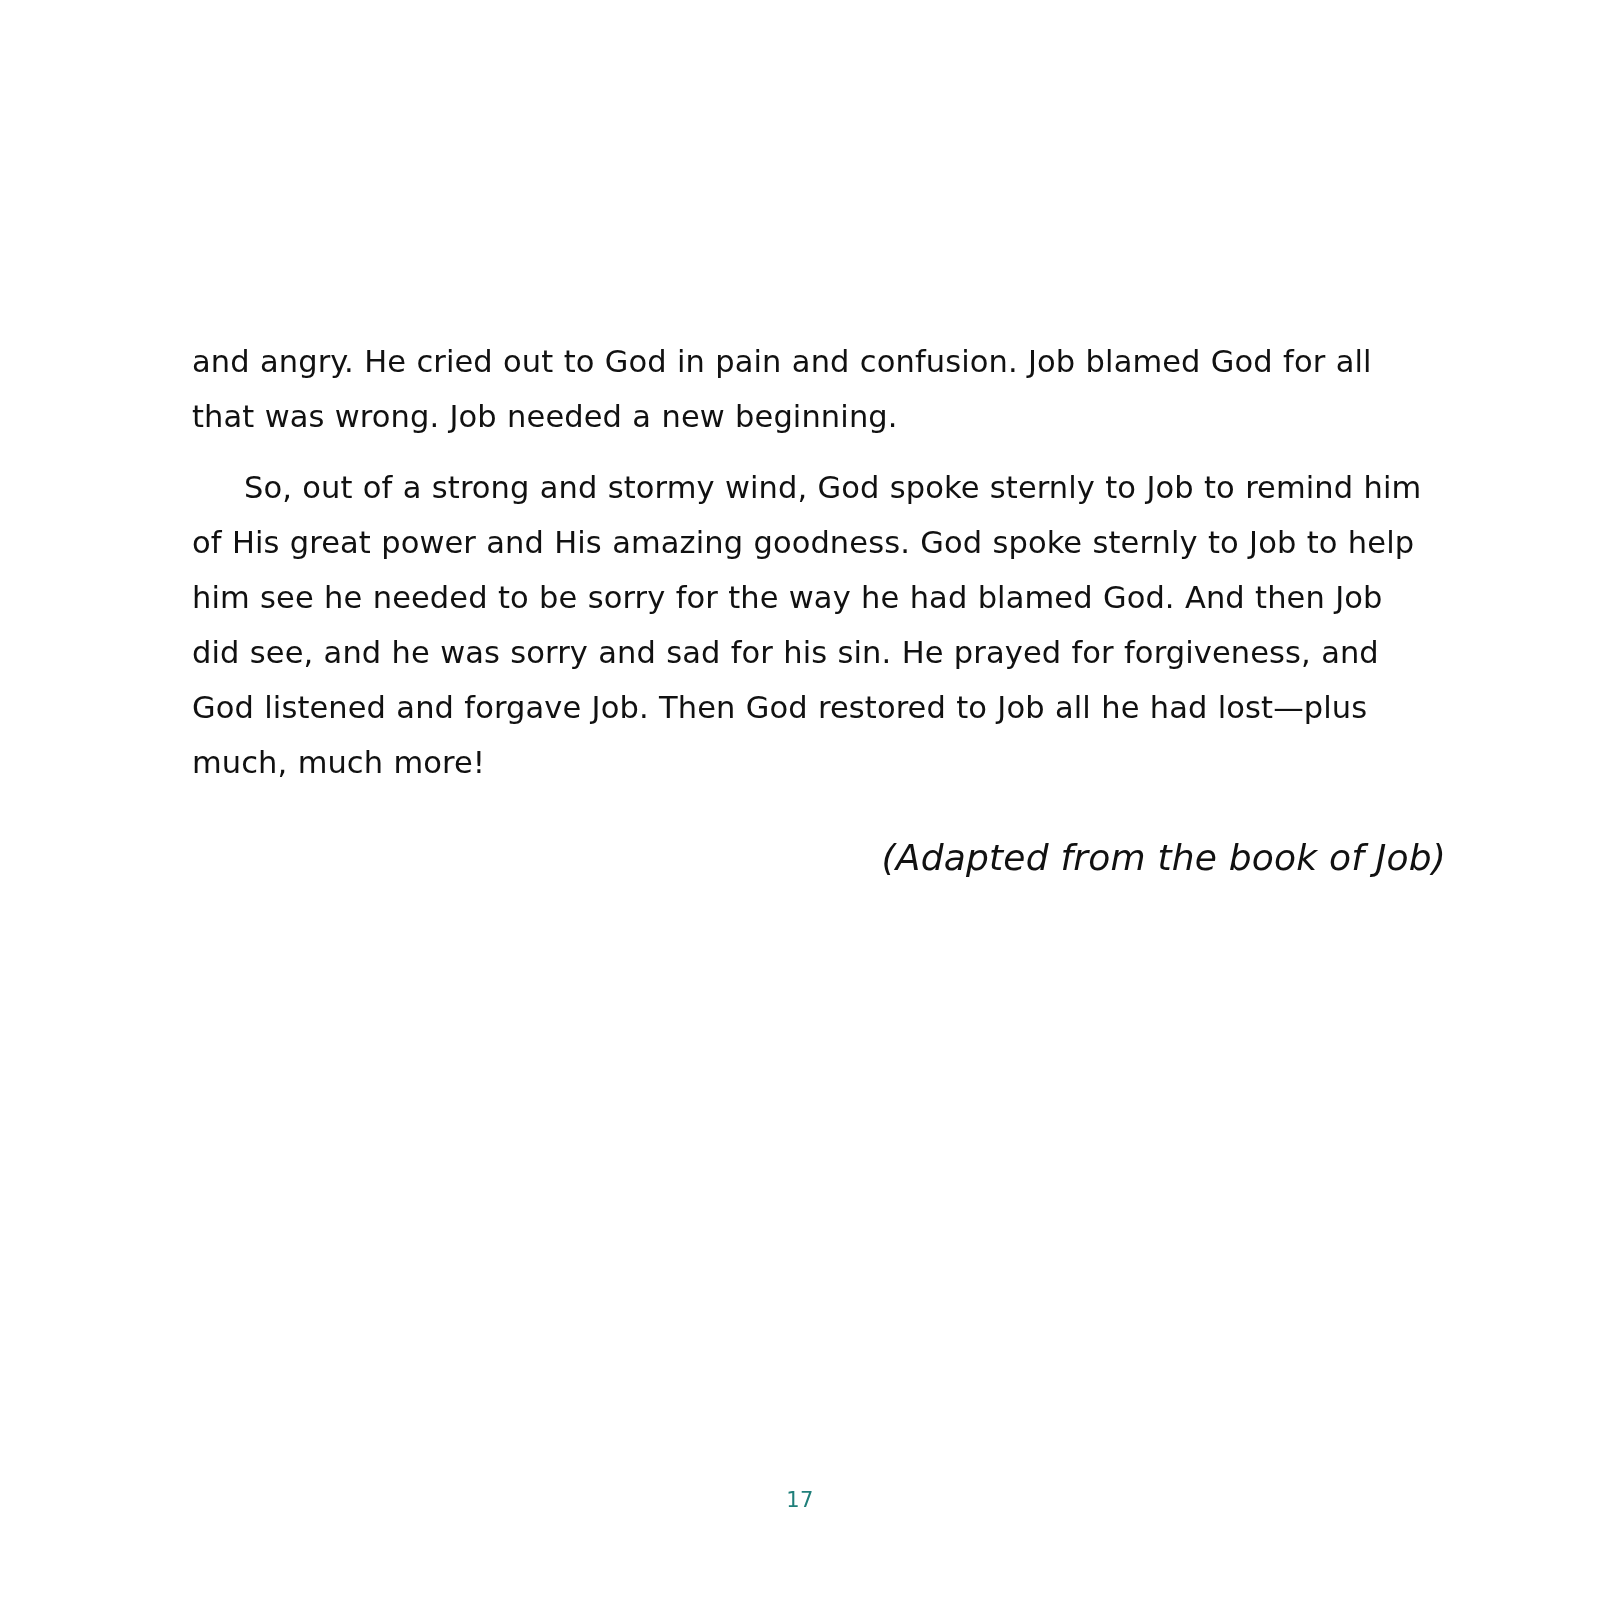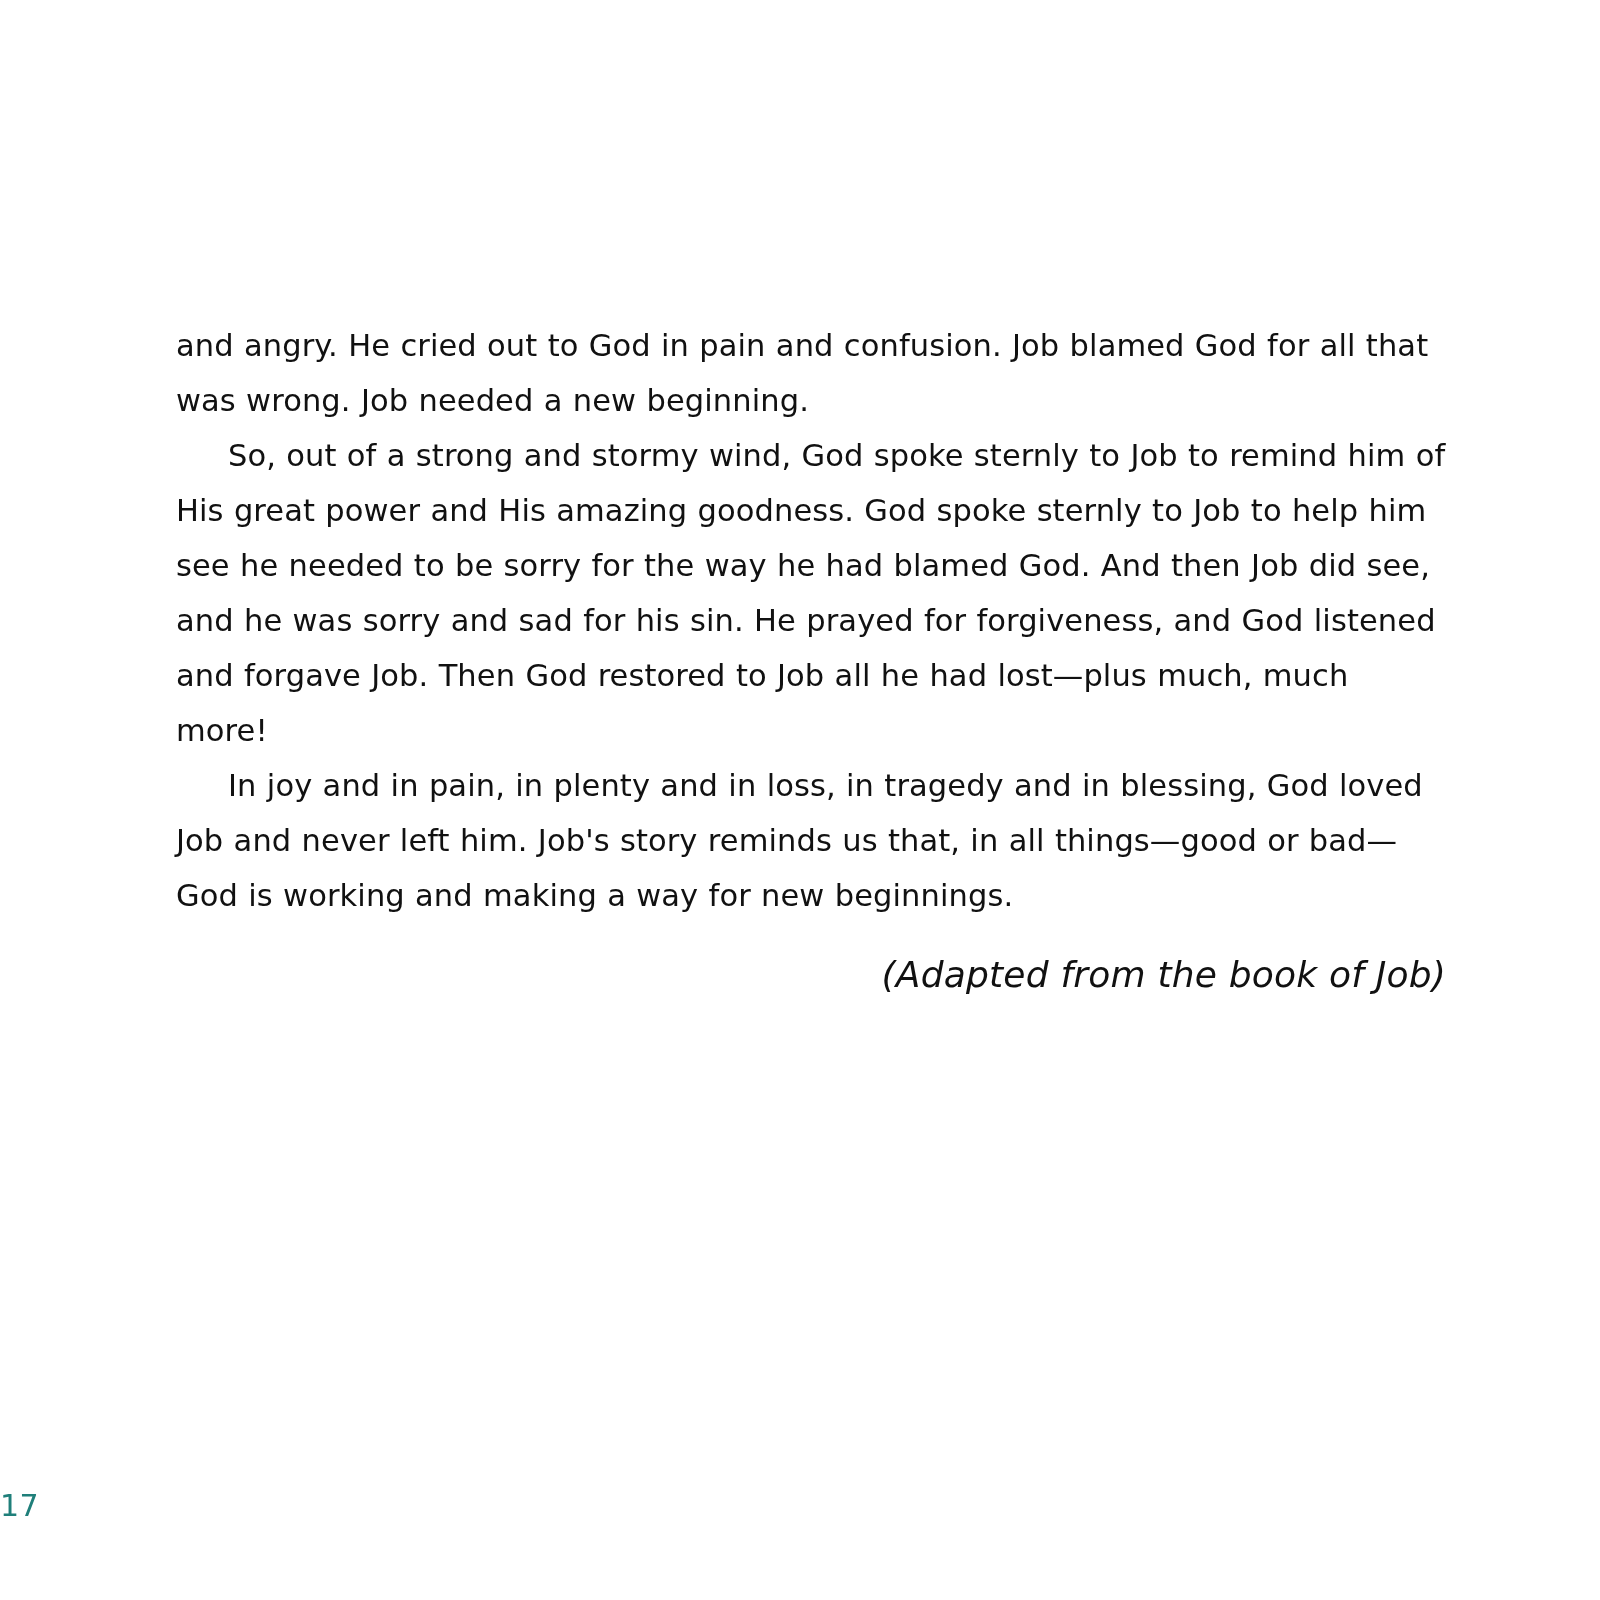--- a/index.html
+++ b/index.html
@@ -26,21 +26,21 @@
   .text-block {
     position: absolute;
     left: 176px;
     top: 318px;
     width: 1270px;
   }
   .para {
     font-size: 30.5px;
     line-height: 55px;
     letter-spacing: 0.1px;
-    margin: 0;
+    margin: 16px;
     text-align: left;
     color: #111111;
     word-spacing: 0.5px;
   }
   .para.indent {
     text-indent: 52px;
   }
   .attribution {
     margin: 0;
     padding-top: 31px;
@@ -49,33 +49,32 @@
     font-style: italic;
     text-align: right;
     color: #111111;
     letter-spacing: 0.2px;
   }
   .page-number {
     position: absolute;
     left: 0;
     right: 0;
     top: 1488px;
-    text-align: left;
-    font-size: 30px;
+    text-align: center;
+    font-size: 21px;
     color: #1f7f7a;
     letter-spacing: 0.5px;
   }
 </style>
 </head>
 <body>
 
 <div class="page">
 
   <div class="text-block">
     <p class="para">and angry. He cried out to God in pain and confusion. Job blamed God for all that was wrong. Job needed a new beginning.</p>
     <p class="para indent">So, out of a strong and stormy wind, God spoke sternly to Job to remind him of His great power and His amazing goodness. God spoke sternly to Job to help him see he needed to be sorry for the way he had blamed God. And then Job did see, and he was sorry and sad for his sin. He prayed for forgiveness, and God listened and forgave Job. Then God restored to Job all he had lost—plus much, much more!</p>
-    <p class="para indent">In joy and in pain, in plenty and in loss, in tragedy and in blessing, God loved Job and never left him. Job's story reminds us that, in all things—good or bad—God is working and making a way for new beginnings.</p>
     <p class="attribution">(Adapted from the book of Job)</p>
   </div>
 
   <div class="page-number">17</div>
 
 </div>
 
 </body></html>

